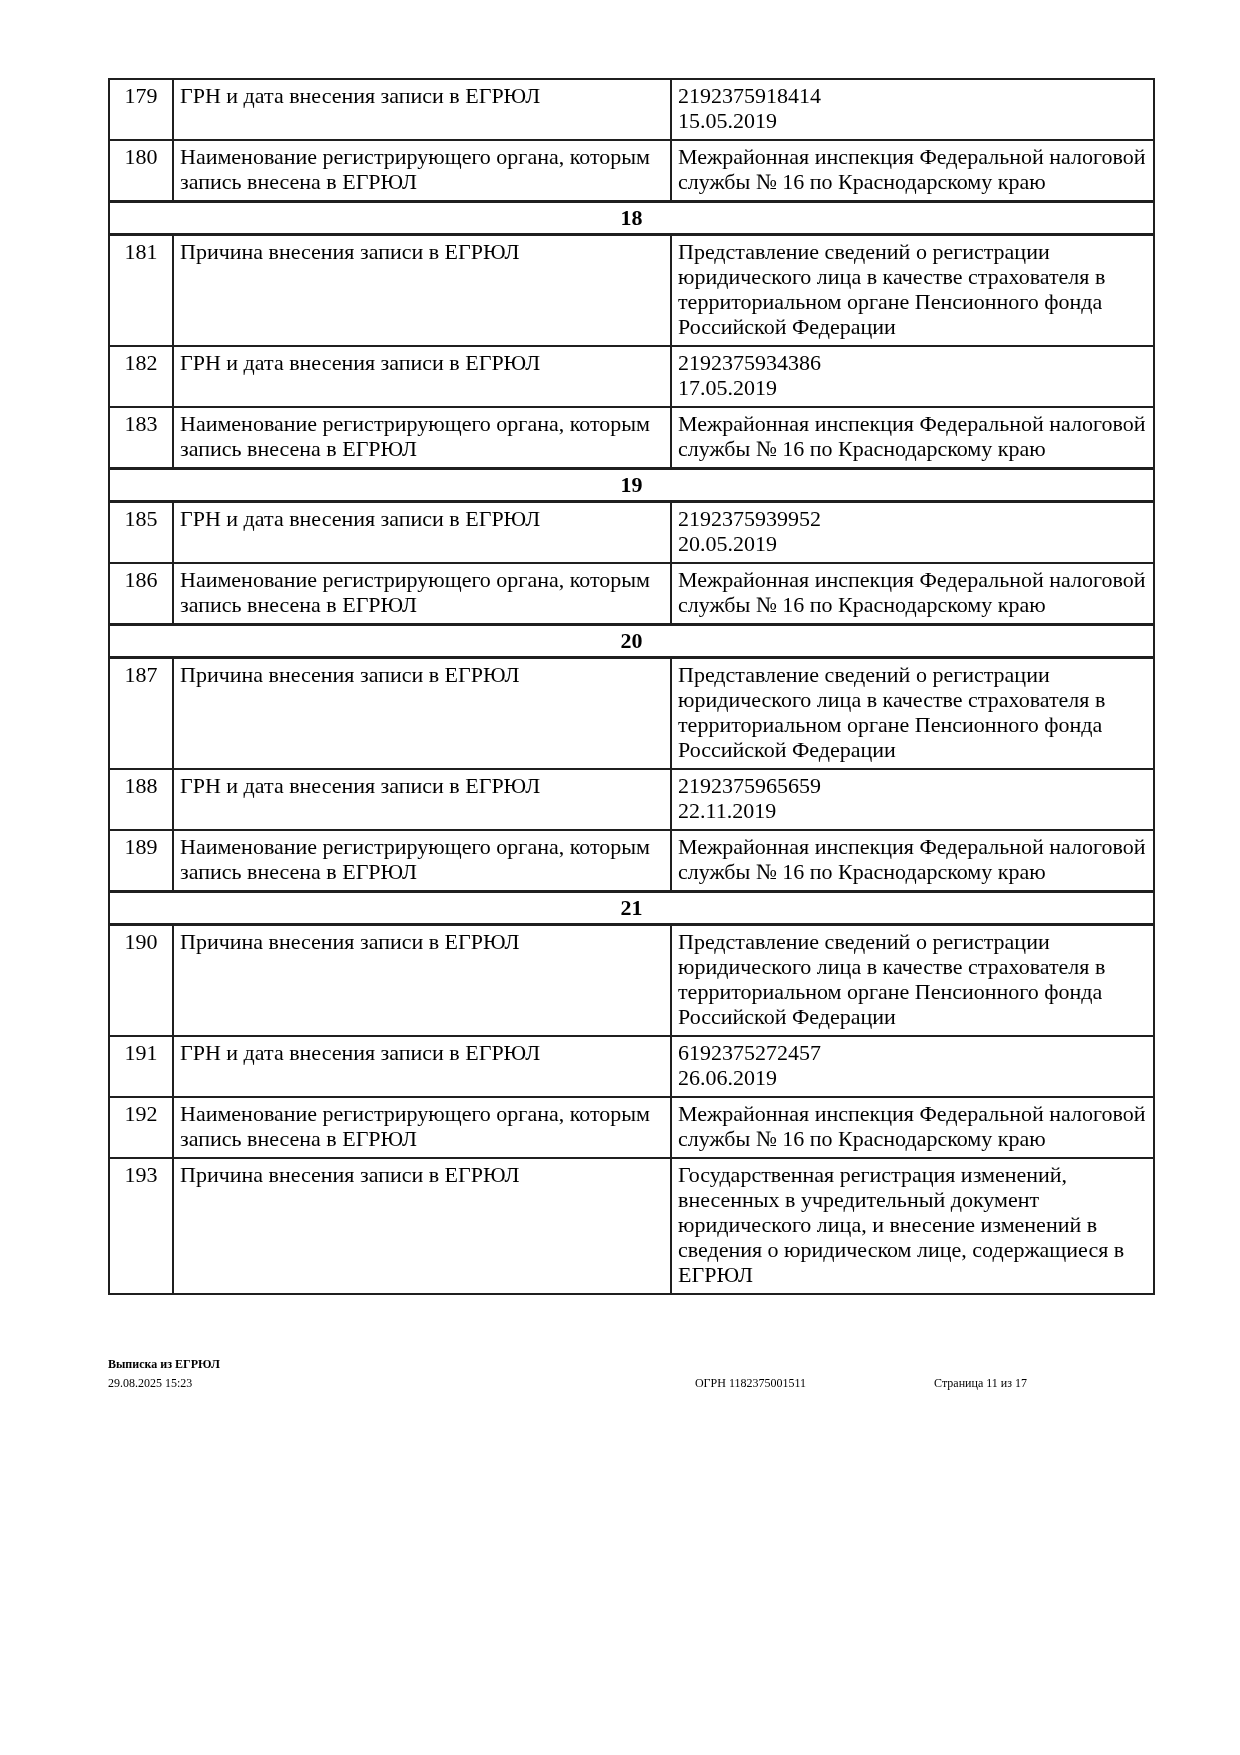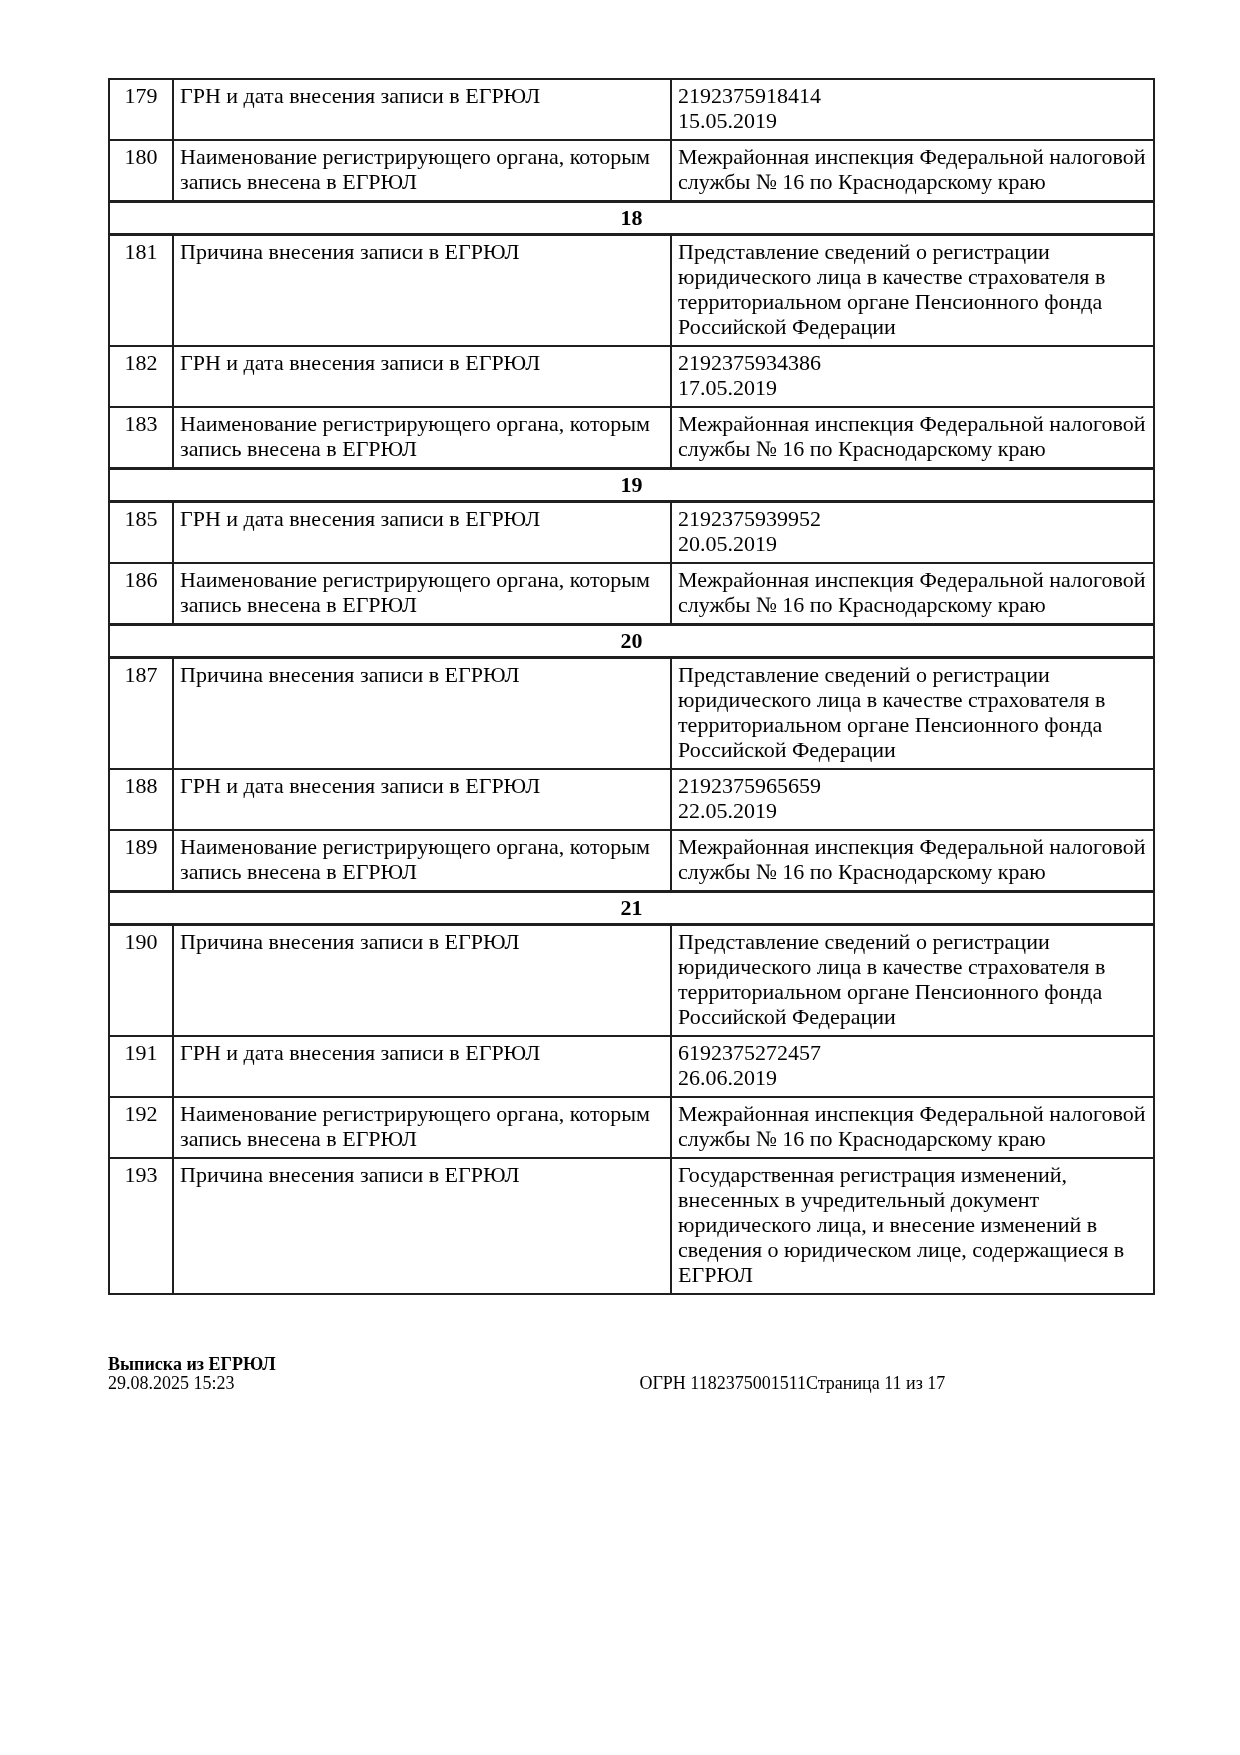--- a/index.html
+++ b/index.html
@@ -42,26 +42,26 @@
     padding: 2px 0 3px 0;
     border-top-width: 3px;
     border-bottom-width: 3px;
   }
   .value-line { min-height: 25px; }
   .footer {
     width: 1047px;
     display: flex;
     align-items: flex-end;
     margin-top: 60px;
-    font-size: 18px;
+    font-size: 12px;
     line-height: 19px;
   }
   .footer-left { flex: 1; }
   .footer-center { flex: 1; text-align: right; }
-  .footer-right { flex: 1; text-align: left; font-family: Liberation Serif, serif; }
+  .footer-right { flex: 1; text-align: center; font-family: Liberation Serif, serif; }
   .footer-title { font-weight: bold; }
 </style>
 </head>
 <body>
 
 <div class="page">
 
   <table class="doc-table">
     <colgroup>
       <col style="width:64px">
@@ -135,21 +135,21 @@
           <td class="label-cell">Причина внесения записи в ЕГРЮЛ</td>
           <td class="value-cell">
             <div class="value-line">Представление сведений о регистрации юридического лица в качестве страхователя в территориальном органе Пенсионного фонда Российской Федерации</div>
           </td>
         </tr>
         <tr>
           <td class="num-cell">188</td>
           <td class="label-cell">ГРН и дата внесения записи в ЕГРЮЛ</td>
           <td class="value-cell">
             <div class="value-line">2192375965659</div>
-            <div class="value-line">22.05.2019</div>
+            <div class="value-line">22.11.2019</div>
           </td>
         </tr>
         <tr>
           <td class="num-cell">189</td>
           <td class="label-cell">Наименование регистрирующего органа, которым запись внесена в ЕГРЮЛ</td>
           <td class="value-cell">
             <div class="value-line">Межрайонная инспекция Федеральной налоговой службы № 16 по Краснодарскому краю</div>
           </td>
         </tr>
         <tr>

